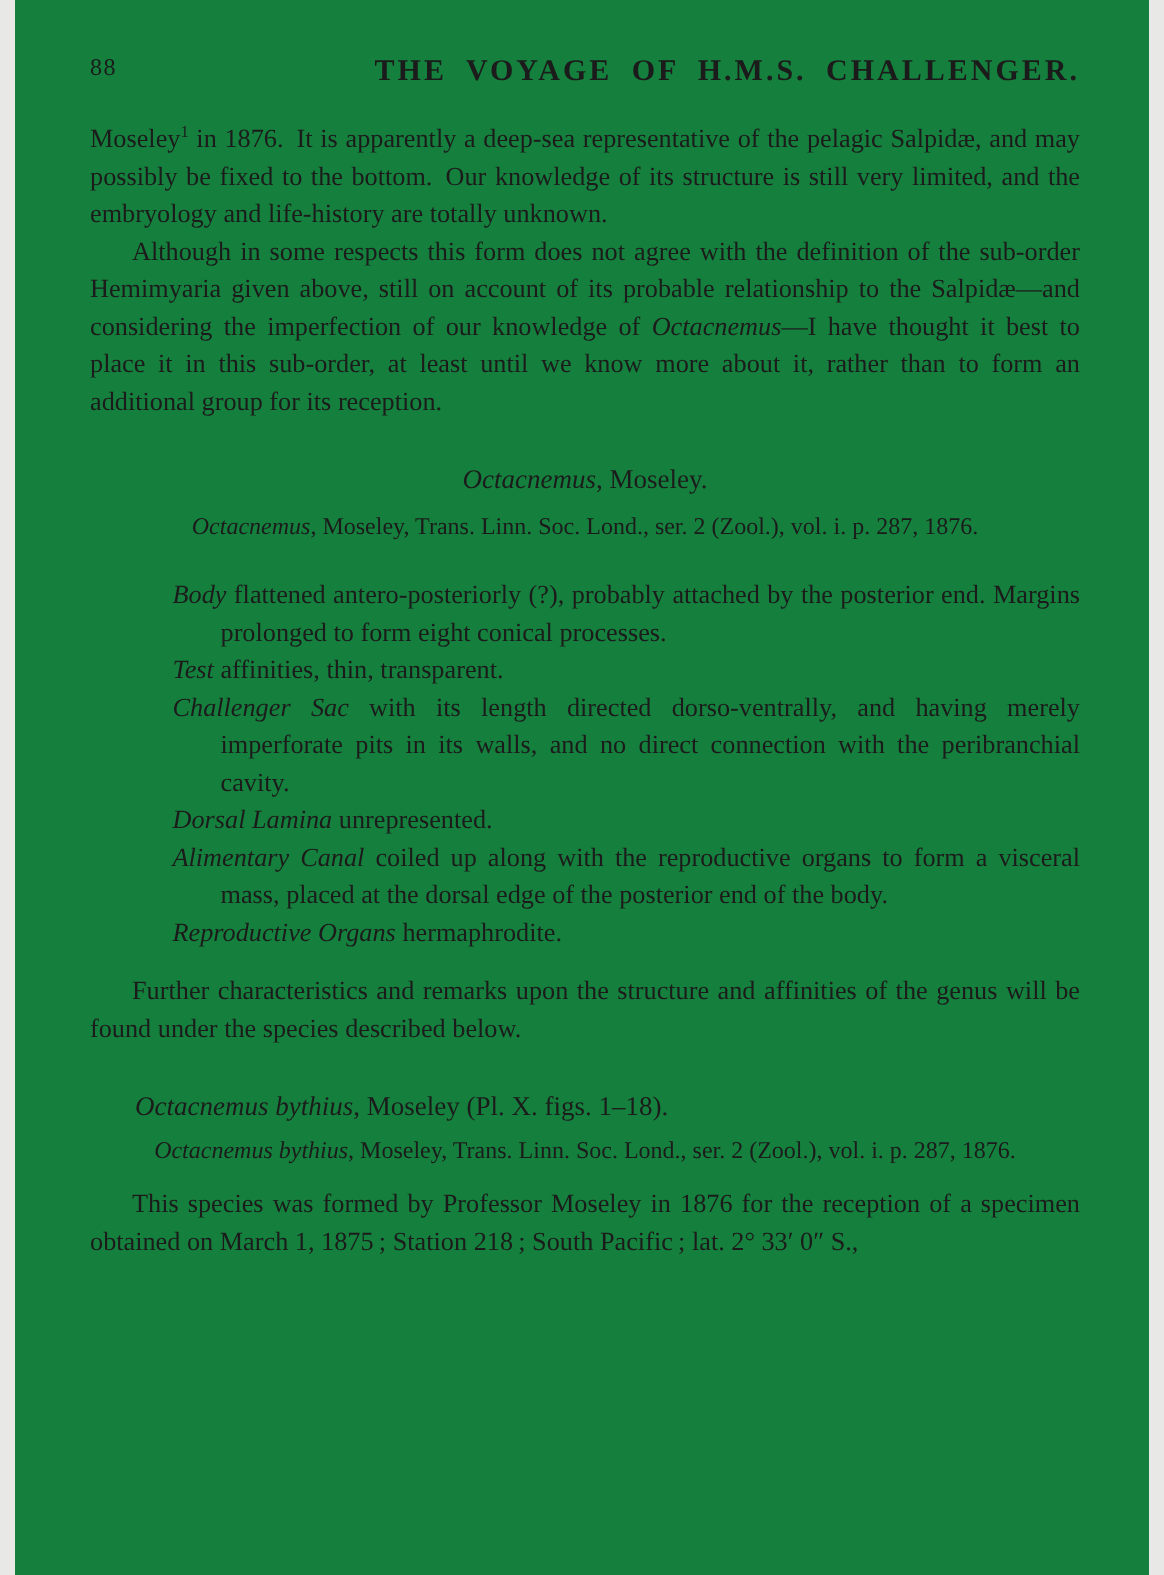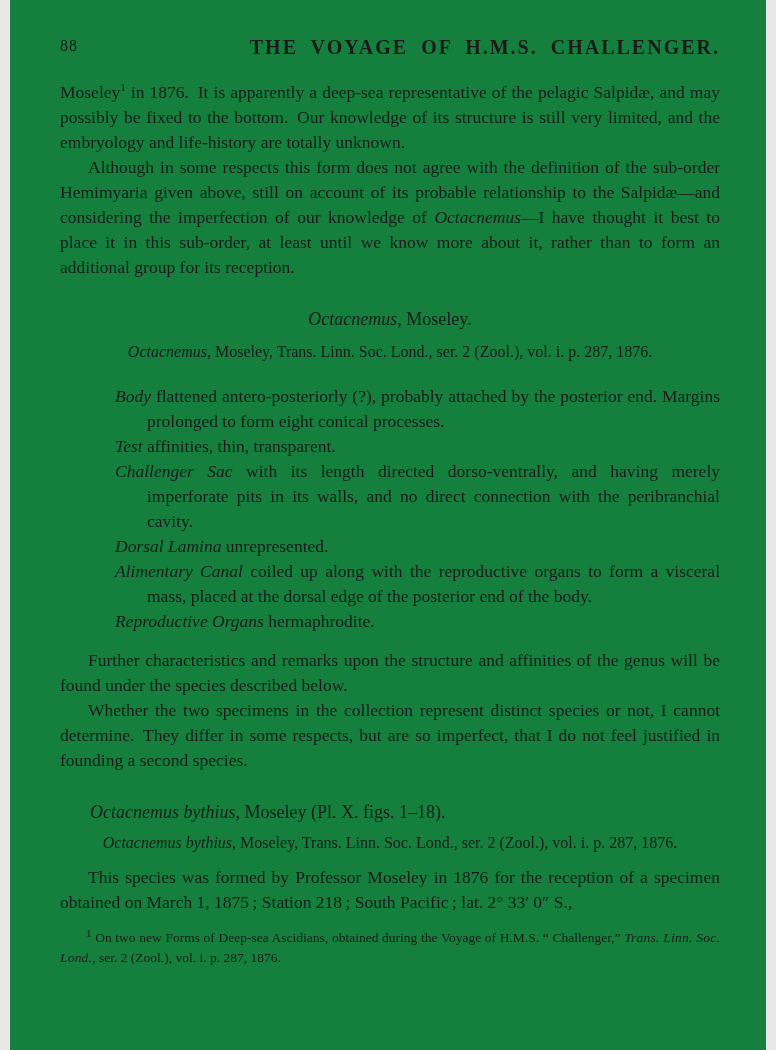--- a/index.html
+++ b/index.html
@@ -54,23 +54,21 @@
     <p class="diag"><span class="it">Body</span><span> flattened antero-posteriorly (?), probably attached by the posterior end. Margins prolonged to form eight conical processes.</span></p>
     <p class="diag"><span class="it">Test</span><span> affinities, thin, transparent.</span></p>
     <p class="diag"><span class="it">Challenger Sac</span><span> with its length directed dorso-ventrally, and having merely imperforate pits in its walls, and no direct connection with the peribranchial cavity.</span></p>
     <p class="diag"><span class="it">Dorsal Lamina</span><span> unrepresented.</span></p>
     <p class="diag"><span class="it">Alimentary Canal</span><span> coiled up along with the reproductive organs to form a visceral mass, placed at the dorsal edge of the posterior end of the body.</span></p>
     <p class="diag"><span class="it">Reproductive Organs</span><span> hermaphrodite.</span></p>
   </div>
 
   <p class="remarks indent">Further characteristics and remarks upon the structure and affinities of the genus will be found under the species described below.</p>
 
-  <p class="indent">Whether the two specimens in the collection represent distinct species or not, I cannot determine. They differ in some respects, but are so imperfect, that I do not feel justified in founding a second species.</p>
 
   <p class="species-heading"><span class="it">Octacnemus bythius</span><span>, Moseley (Pl. X. figs. 1–18).</span></p>
 
   <p class="citation species-citation"><span class="it">Octacnemus bythius</span><span>, Moseley, Trans. Linn. Soc. Lond., ser. 2 (Zool.), vol. i. p. 287, 1876.</span></p>
 
   <p class="species-para indent">This species was formed by Professor Moseley in 1876 for the reception of a specimen obtained on March 1, 1875 ; Station 218 ; South Pacific ; lat. 2° 33′ 0″ S.,</p>
 
-  <p class="footnote"><sup>1</sup><span> On two new Forms of Deep-sea Ascidians, obtained during the Voyage of H.M.S. “ Challenger,” </span><span class="it">Trans. Linn. Soc. Lond.</span><span>, ser. 2 (Zool.), vol. i. p. 287, 1876.</span></p>
 
 </div>
 
 </body></html>

